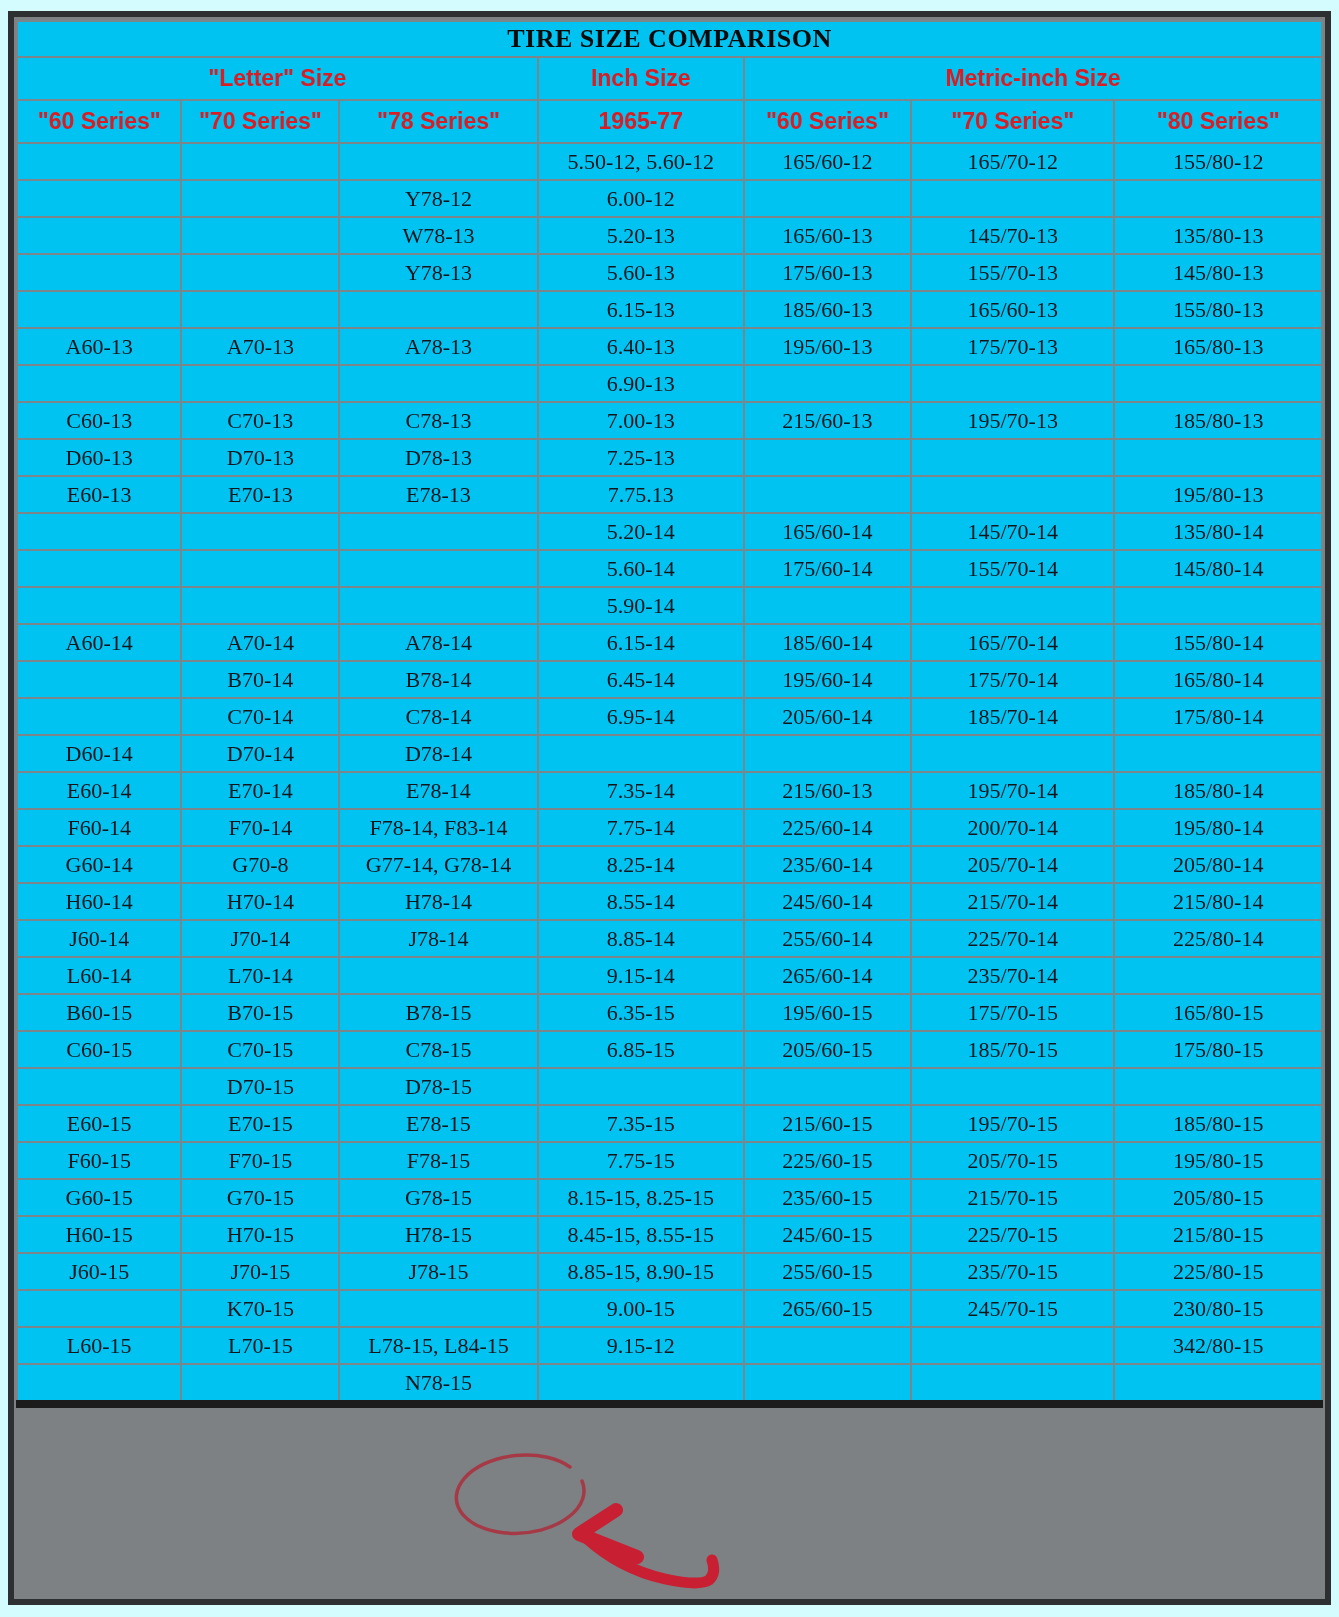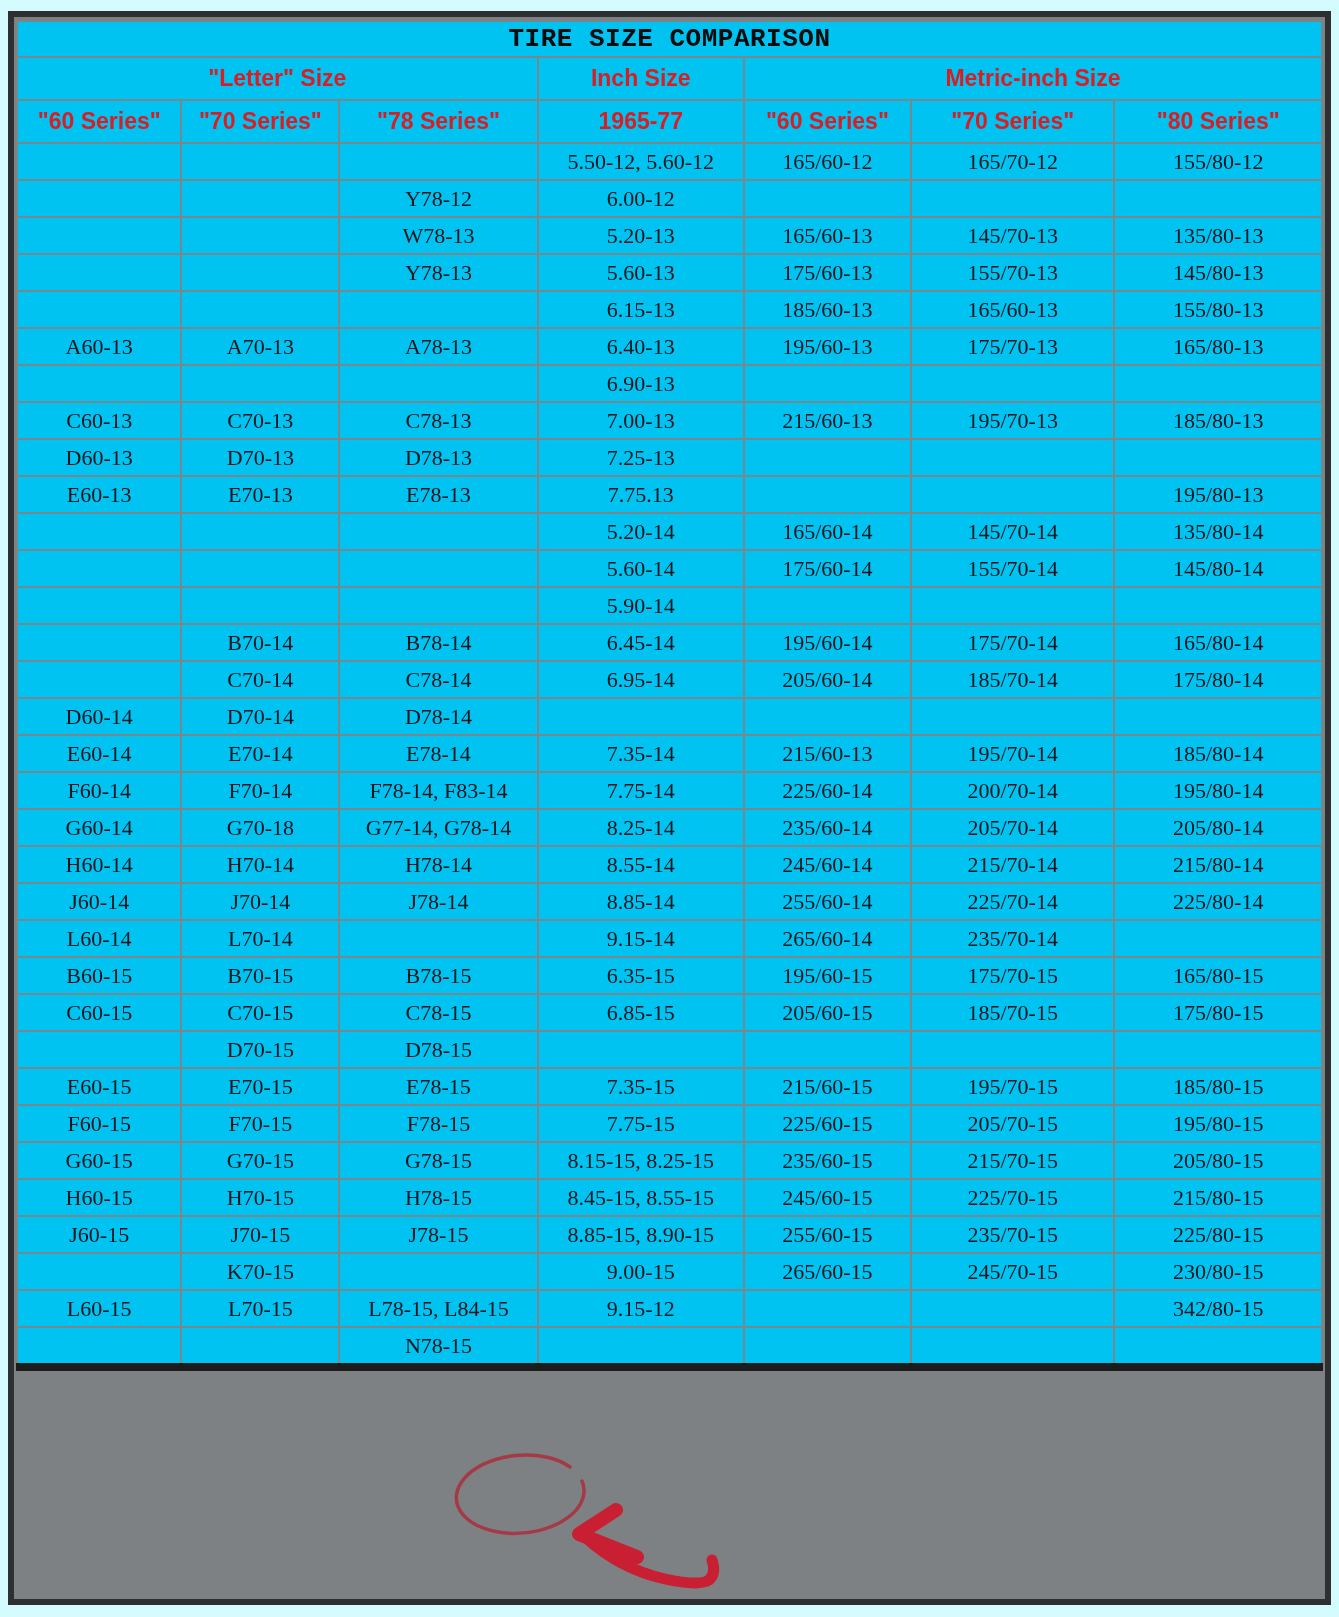--- a/index.html
+++ b/index.html
@@ -40,21 +40,21 @@
     border: 2px solid #7b868b;
     background: #00c3f2;
     text-align: center;
     vertical-align: middle;
     padding: 0;
     overflow: hidden;
     white-space: nowrap;
   }
   tr.title-row th {
     height: 34px;
-    font-family: Liberation Mono, monospace;
+    font-family: Liberation Serif, serif;
     font-weight: bold;
     font-size: 26px;
     color: #0b0b0b;
     letter-spacing: 0.5px;
   }
   tr.group-row th, tr.col-row th {
     height: 41px;
     font-family: "Liberation Sans", sans-serif;
     font-weight: bold;
     font-size: 23px;
@@ -224,20 +224,29 @@
           <tr>
             <td></td>
             <td></td>
             <td></td>
             <td>5.90-14</td>
             <td></td>
             <td></td>
             <td></td>
           </tr>
           <tr>
+            <td>A60-14</td>
+            <td>A70-14</td>
+            <td>A78-14</td>
+            <td>6.15-14</td>
+            <td>185/60-14</td>
+            <td>165/70-14</td>
+            <td>155/80-14</td>
+          </tr>
+          <tr>
             <td></td>
             <td>B70-14</td>
             <td>B78-14</td>
             <td>6.45-14</td>
             <td>195/60-14</td>
             <td>175/70-14</td>
             <td>165/80-14</td>
           </tr>
           <tr>
             <td></td>
@@ -270,21 +279,21 @@
             <td>F60-14</td>
             <td>F70-14</td>
             <td>F78-14, F83-14</td>
             <td>7.75-14</td>
             <td>225/60-14</td>
             <td>200/70-14</td>
             <td>195/80-14</td>
           </tr>
           <tr>
             <td>G60-14</td>
-            <td>G70-18</td>
+            <td>G70-8</td>
             <td>G77-14, G78-14</td>
             <td>8.25-14</td>
             <td>235/60-14</td>
             <td>205/70-14</td>
             <td>205/80-14</td>
           </tr>
           <tr>
             <td>H60-14</td>
             <td>H70-14</td>
             <td>H78-14</td>

